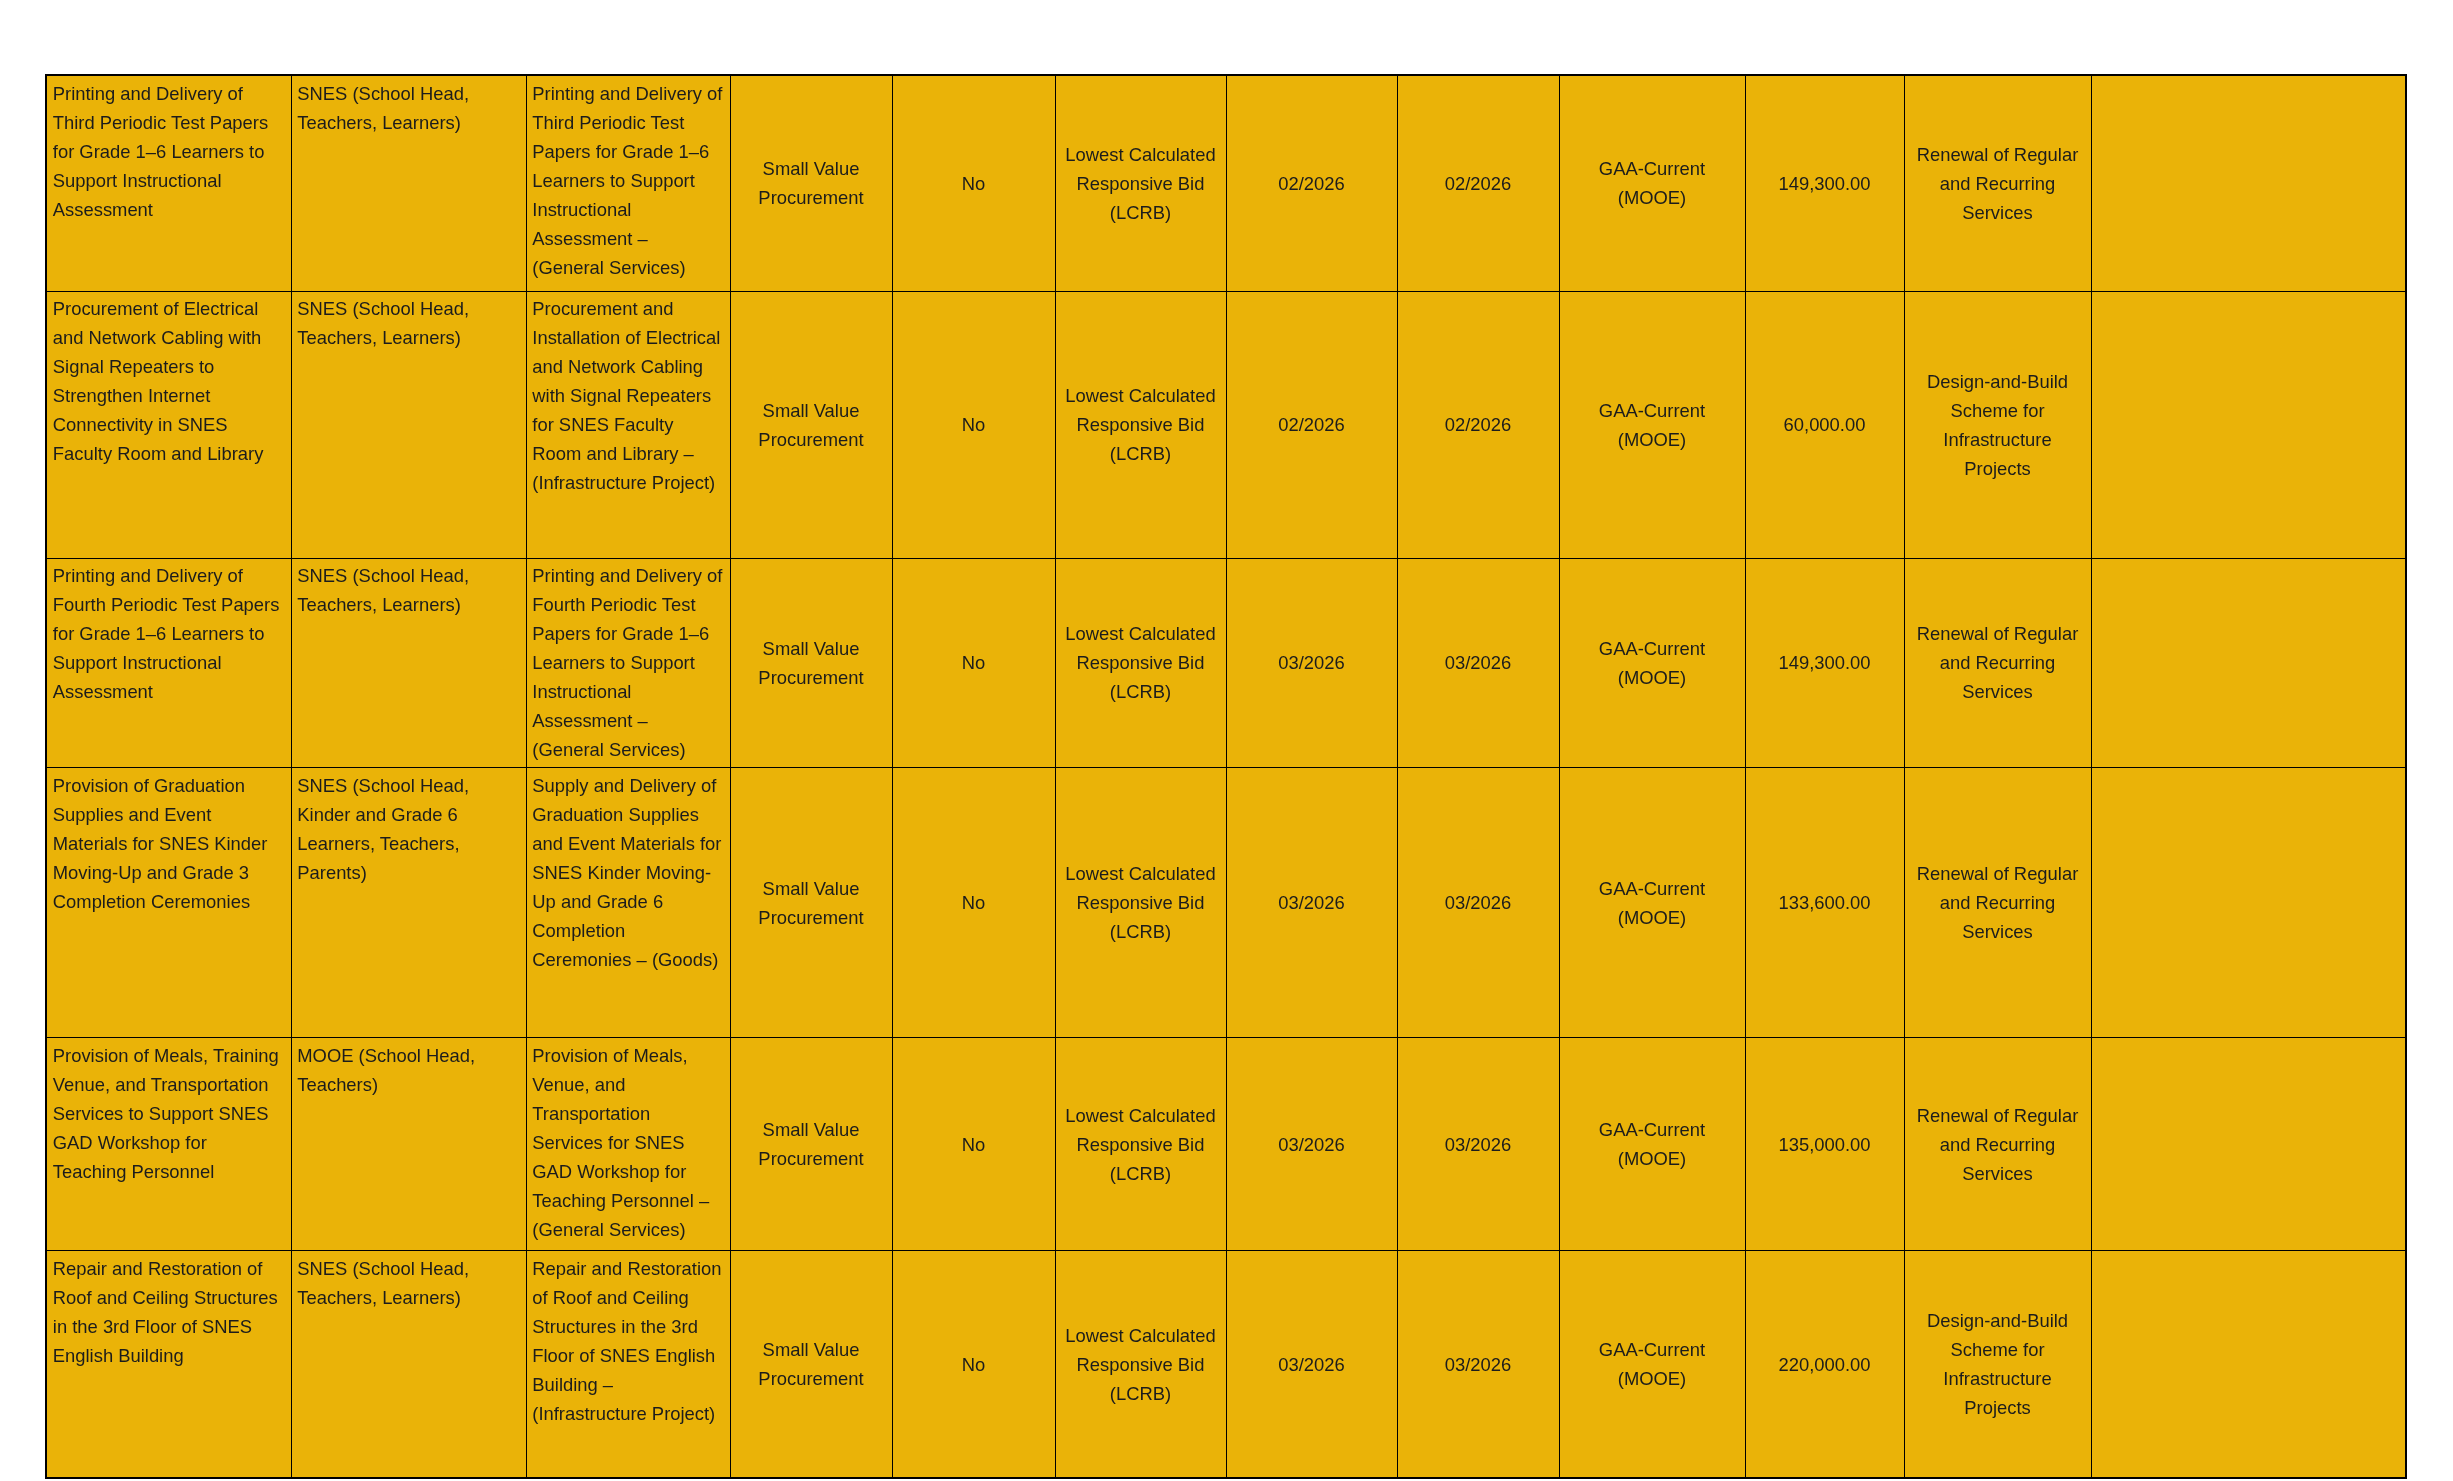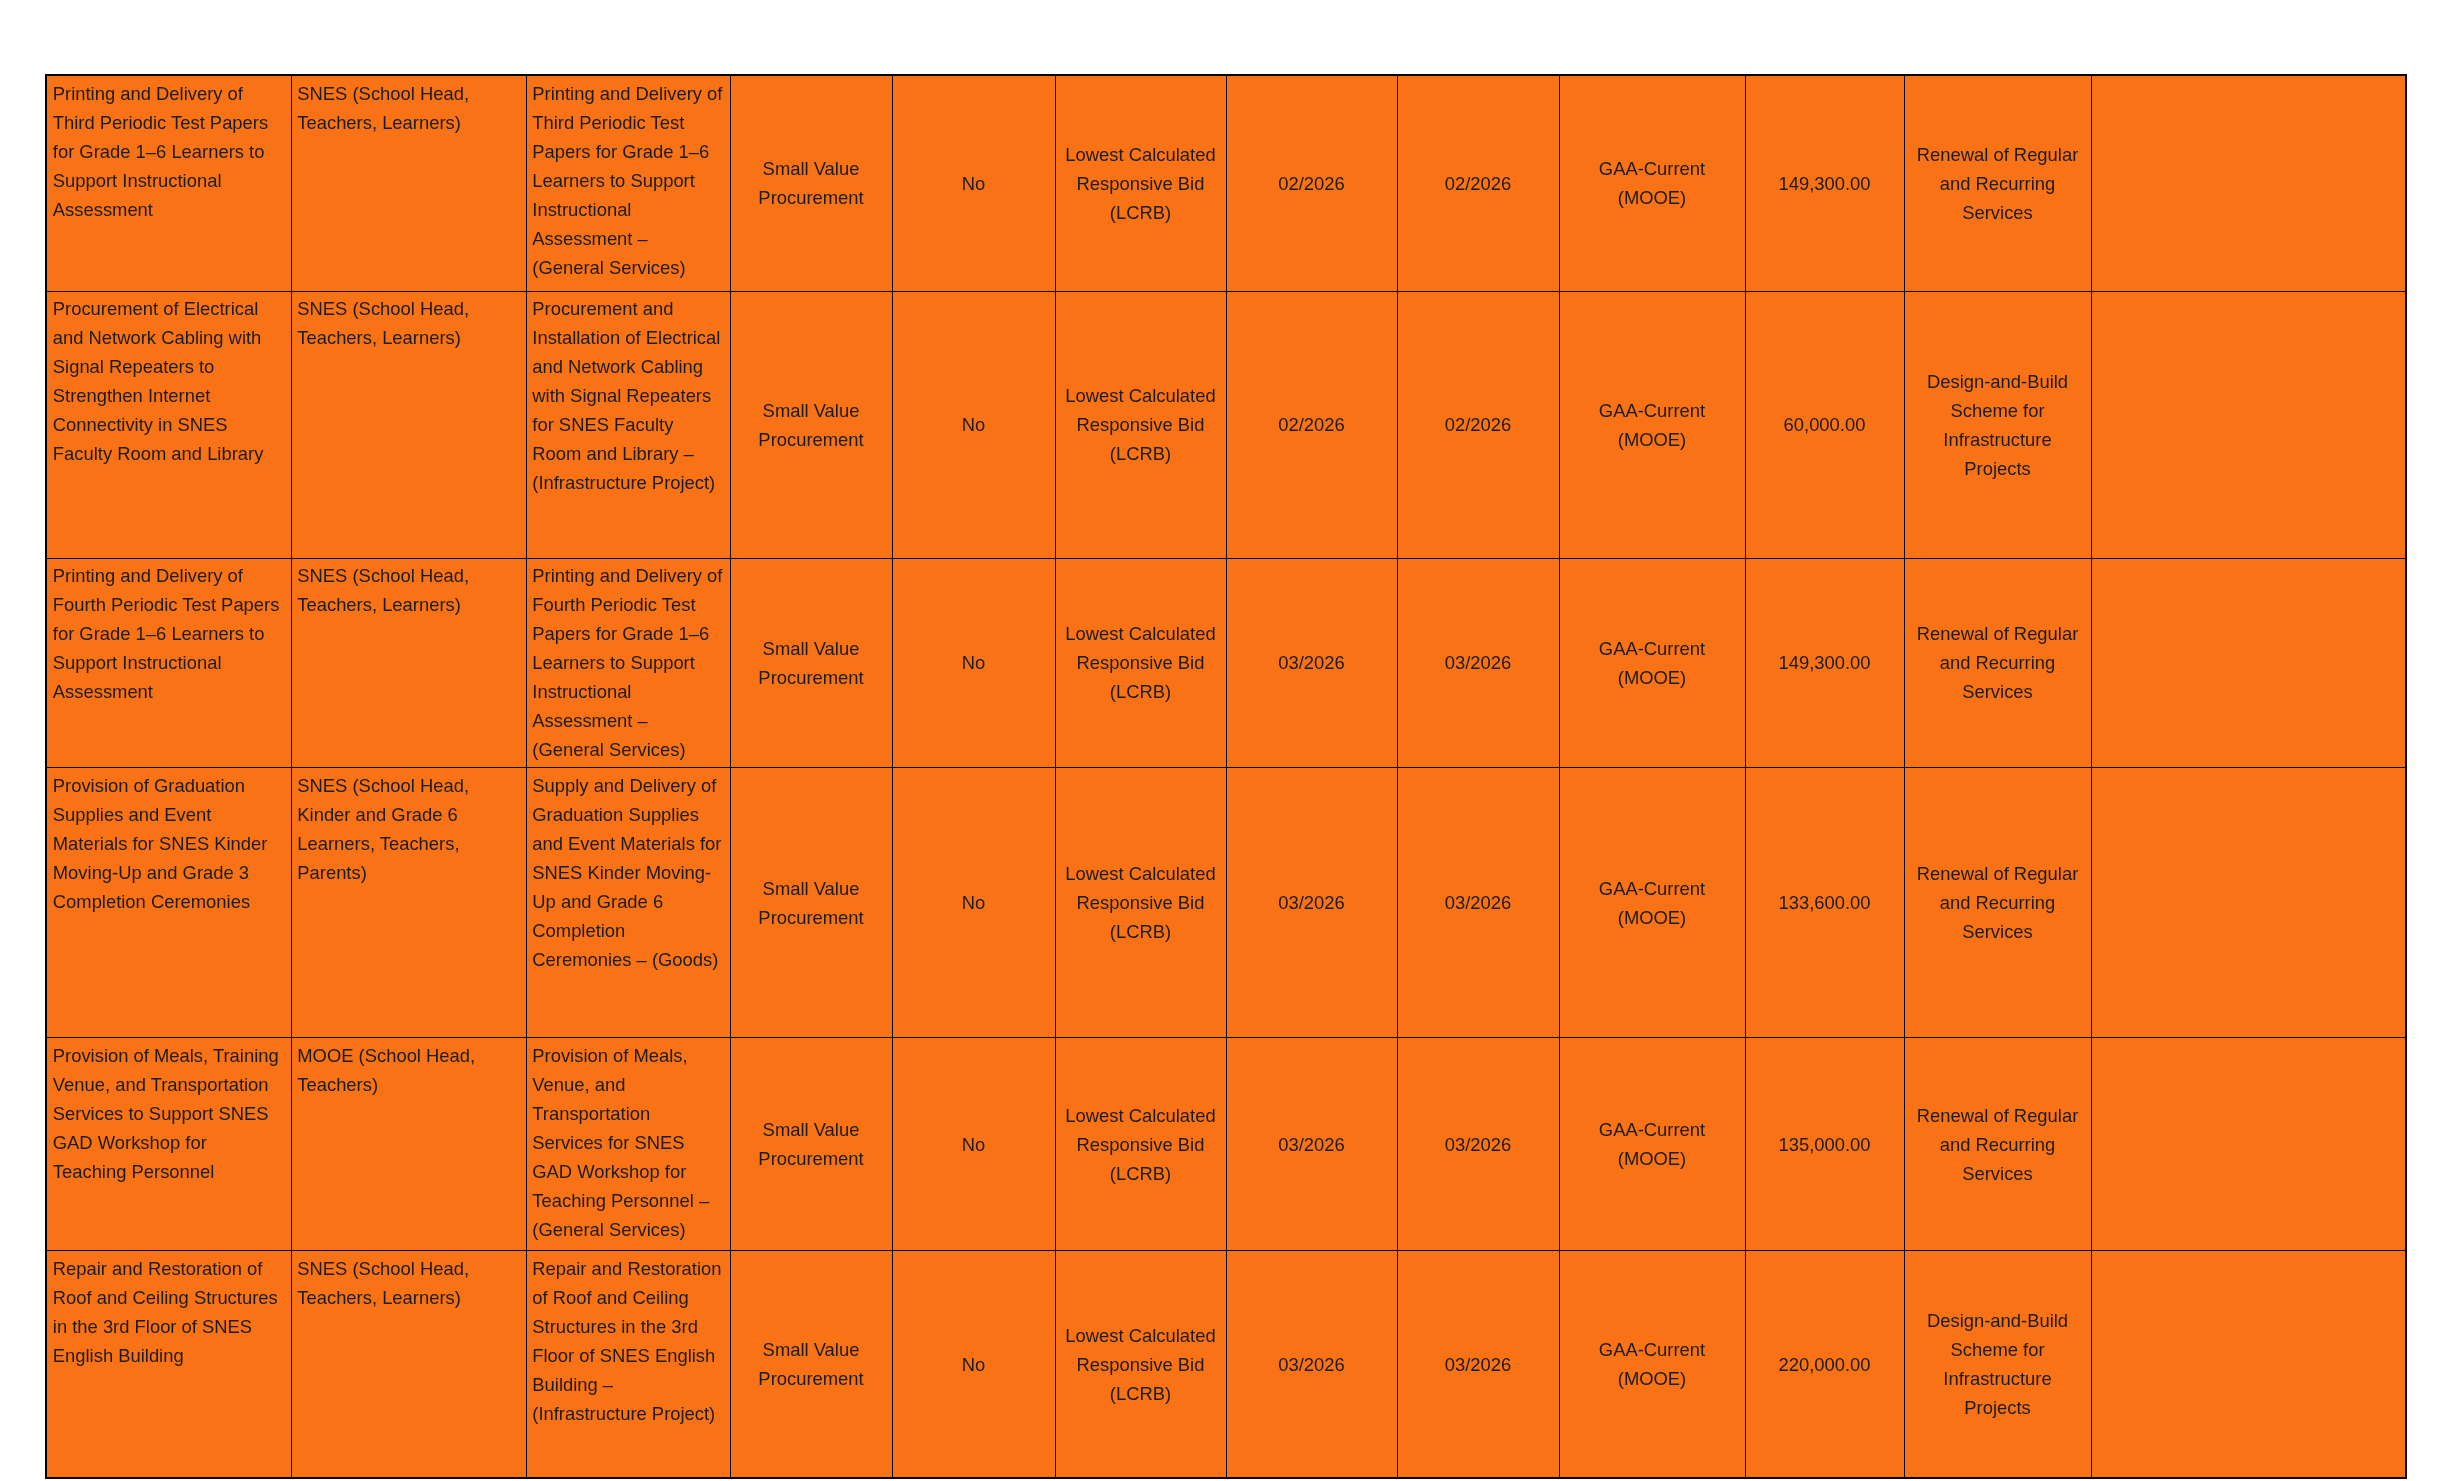--- a/index.html
+++ b/index.html
@@ -16,21 +16,21 @@
     overflow: hidden;
   }
   table.doc-table {
     position: absolute;
     left: 45px;
     top: 74px;
     width: 2360px;
     border-collapse: collapse;
     table-layout: fixed;
     border: 2.9px solid #000000;
-    background: #f97316;
+    background: #eab308;
   }
   table.doc-table td {
     border: 1.9px solid #000000;
     font-size: 18.4px;
     line-height: 29px;
     vertical-align: middle;
     text-align: center;
     padding: 3.9px 7.8px;
     overflow: hidden;
     word-wrap: break-word;

